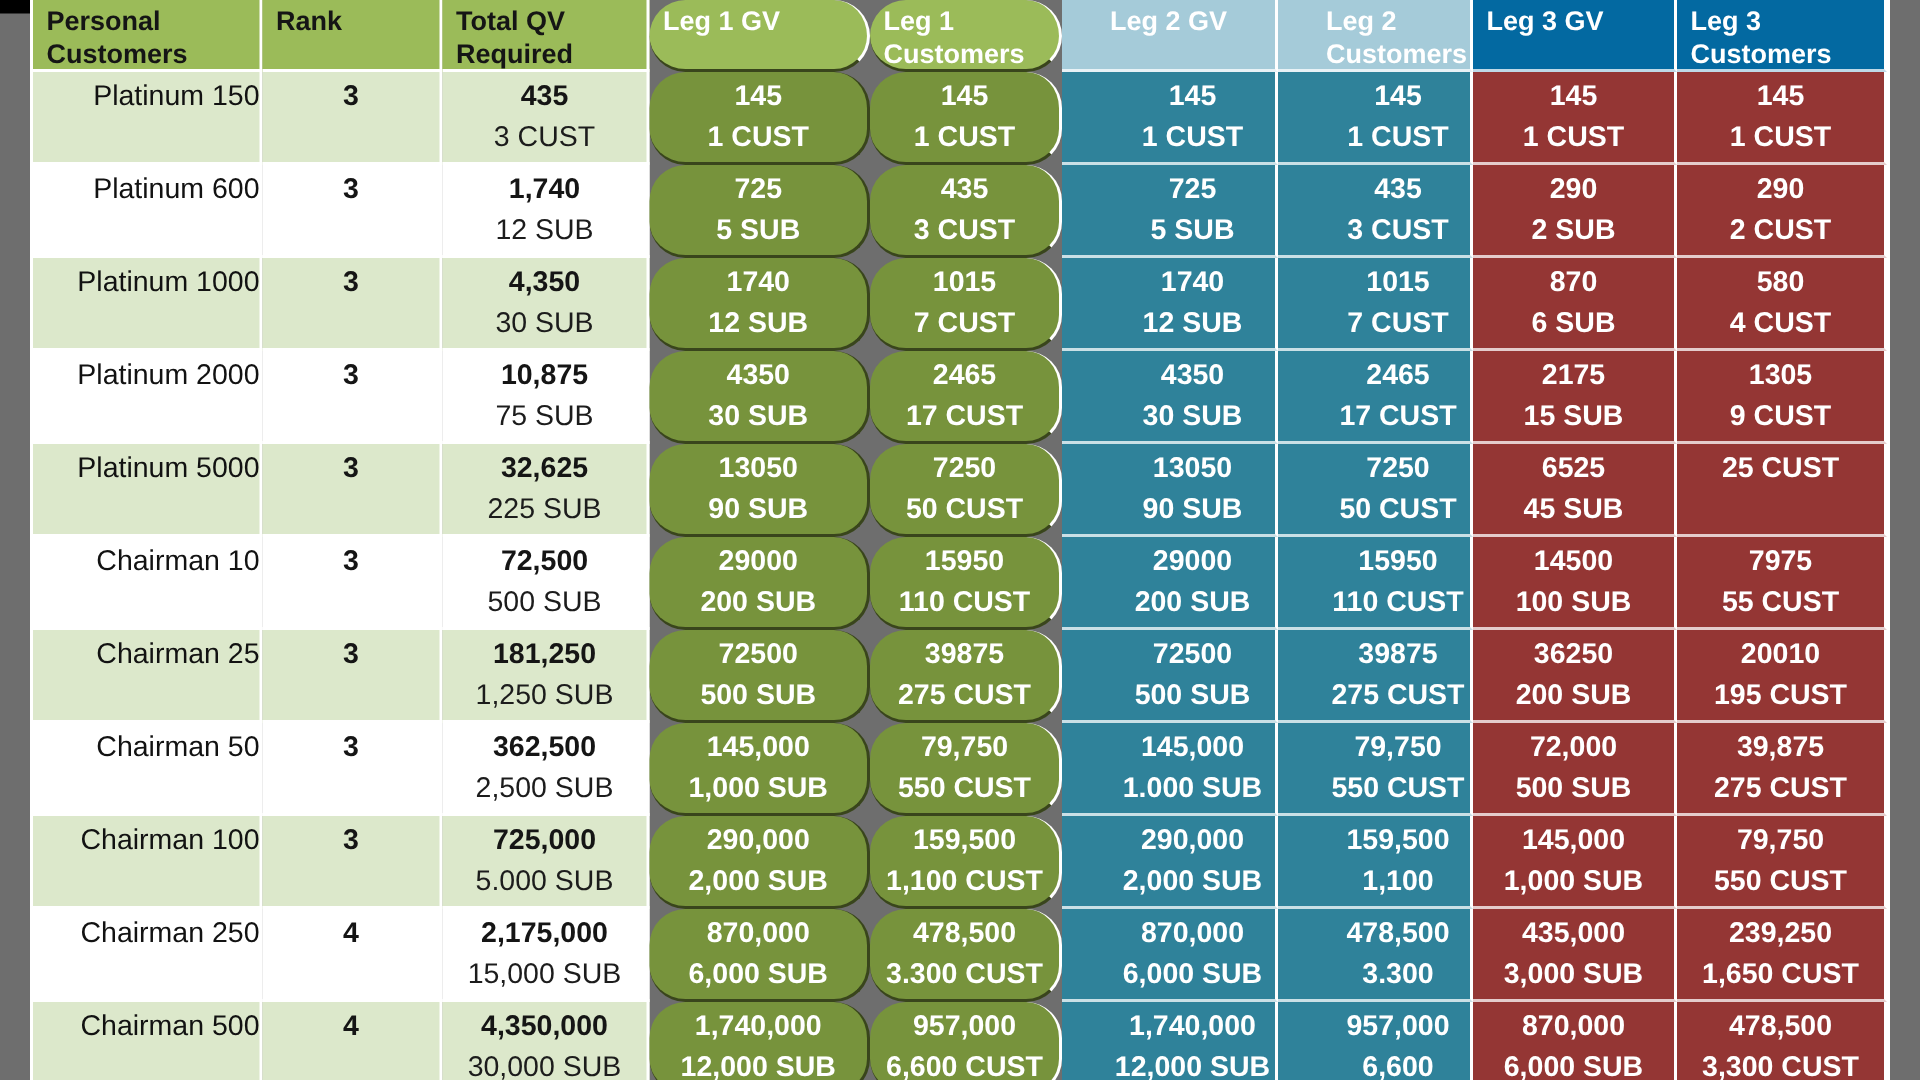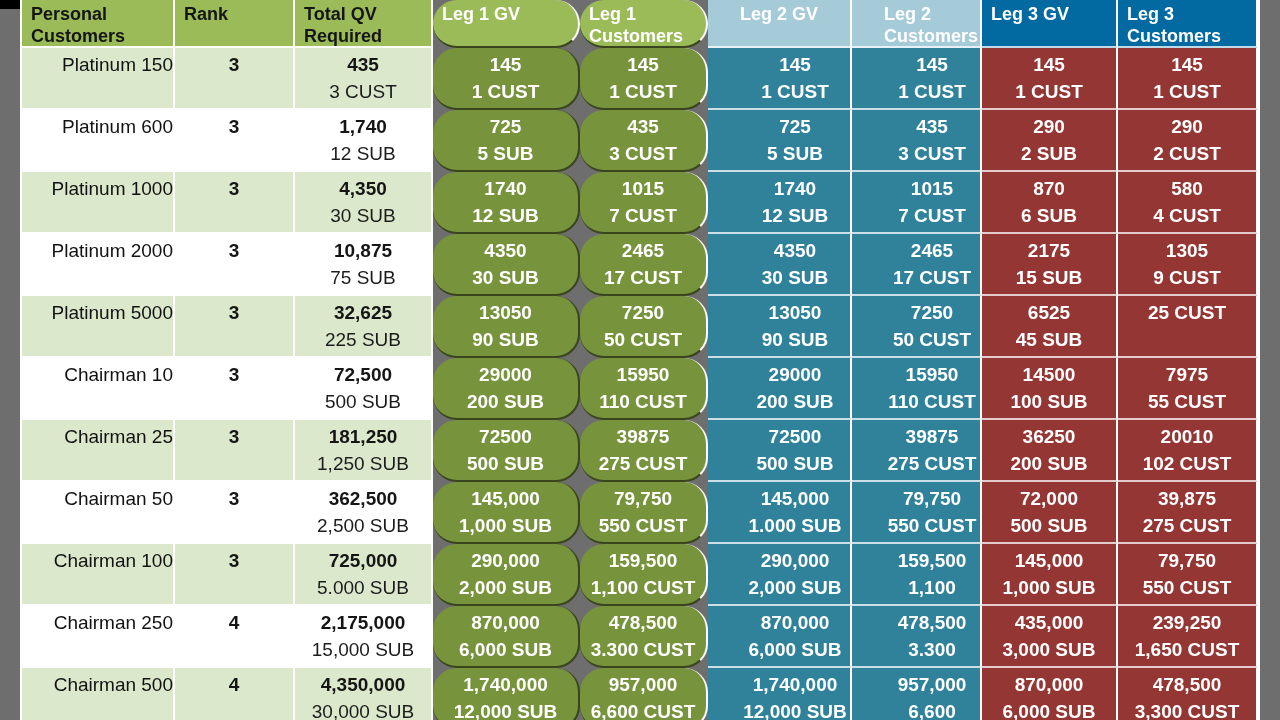--- a/index.html
+++ b/index.html
@@ -290,21 +290,21 @@
       <div class="c sec-teal col-leg2_cust">
         <div class="v">39875</div>
         <div class="s">275 CUST</div>
       </div>
       <div class="c sec-red col-leg3_gv">
         <div class="v">36250</div>
         <div class="s">200 SUB</div>
       </div>
       <div class="c sec-red col-leg3_cust">
         <div class="v">20010</div>
-        <div class="s">102 CUST</div>
+        <div class="s">195 CUST</div>
       </div>
       <div class="c sec-light col-rank band-b">
         <div class="rank-label">Chairman 50</div>
       </div>
       <div class="c sec-light col-personal band-b">
         <div class="v">3</div>
       </div>
       <div class="c sec-light col-total_qv band-b">
         <div class="v">362,500</div>
         <div class="s">2,500 SUB</div>

